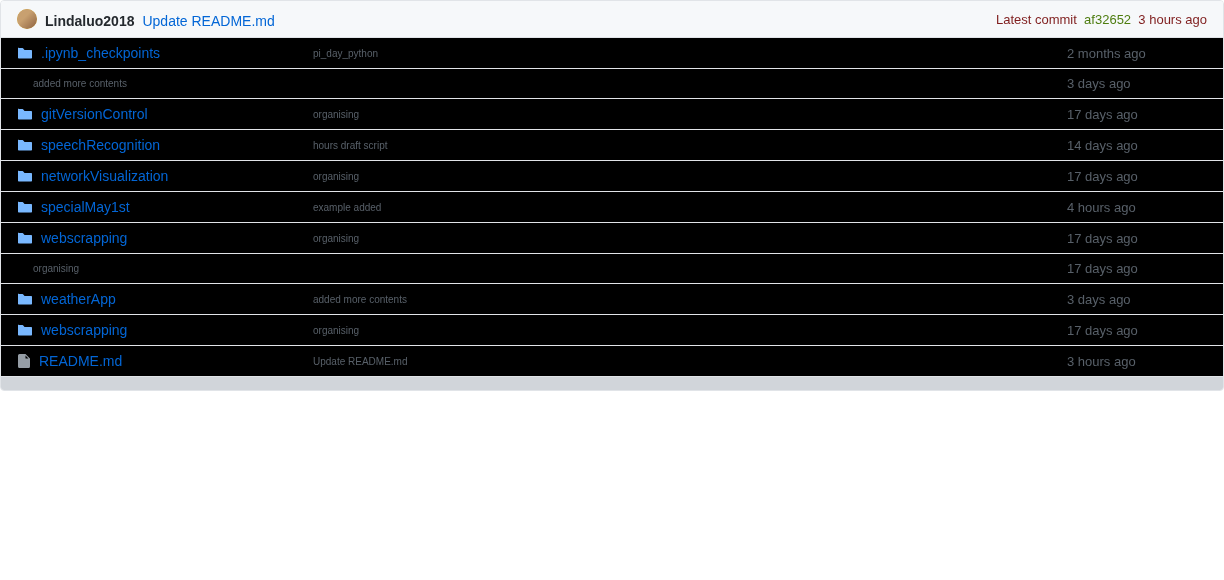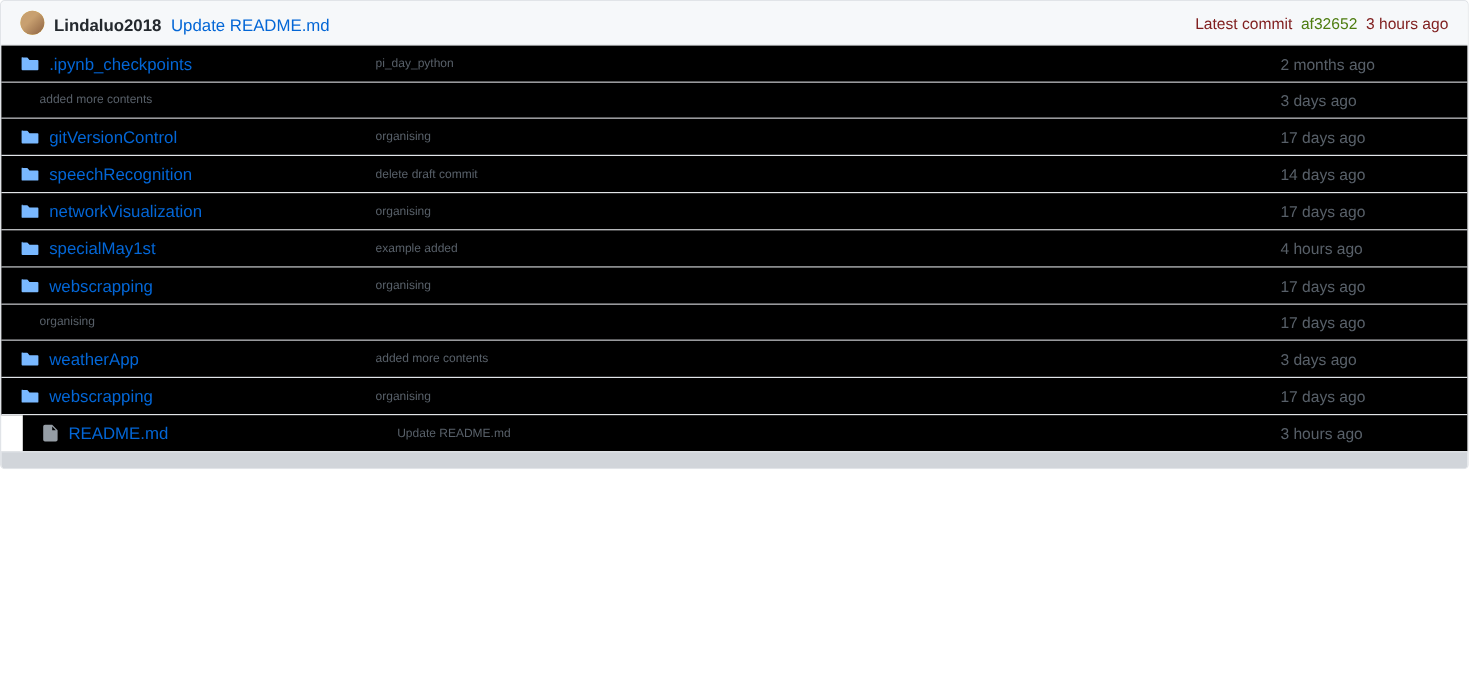--- a/index.html
+++ b/index.html
@@ -63,21 +63,20 @@
     }
     .file-row {
       display: flex;
       align-items: center;
       padding: 7px 16px;
       border-bottom: 1px solid #e1e4e8;
       background: #000000;
     }
     .file-row:last-child {
       border-bottom: none;
-      margin-left: 18px;
     }
     .col-name {
       width: 280px;
       display: flex;
       align-items: center;
       gap: 8px;
       flex-shrink: 0;
     }
     .col-message {
       flex: 1;
@@ -166,21 +165,21 @@
   </div>
       <div class="file-row">
     <div class="col-name">
       <span class="folder-icon">
             <svg width="16" height="16" viewBox="0 0 16 16" fill="#79b8ff" xmlns="http://www.w3.org/2000/svg">
     <path d="M1.75 2.5A.75.75 0 001 3.25v9.5c0 .414.336.75.75.75h12.5a.75.75 0 00.75-.75v-7a.75.75 0 00-.75-.75H7.56L6.03 3.22A.75.75 0 005.5 3H1.75z"></path>
   </svg>
           </span>
       <a class="file-link" href="#">speechRecognition</a>
     </div>
-    <div class="col-message">delete draft commit</div>
+    <div class="col-message">hours draft script</div>
     <div class="col-time">14 days ago</div>
   </div>
       <div class="file-row">
     <div class="col-name">
       <span class="folder-icon">
             <svg width="16" height="16" viewBox="0 0 16 16" fill="#79b8ff" xmlns="http://www.w3.org/2000/svg">
     <path d="M1.75 2.5A.75.75 0 001 3.25v9.5c0 .414.336.75.75.75h12.5a.75.75 0 00.75-.75v-7a.75.75 0 00-.75-.75H7.56L6.03 3.22A.75.75 0 005.5 3H1.75z"></path>
   </svg>
           </span>
       <a class="file-link" href="#">networkVisualization</a>

